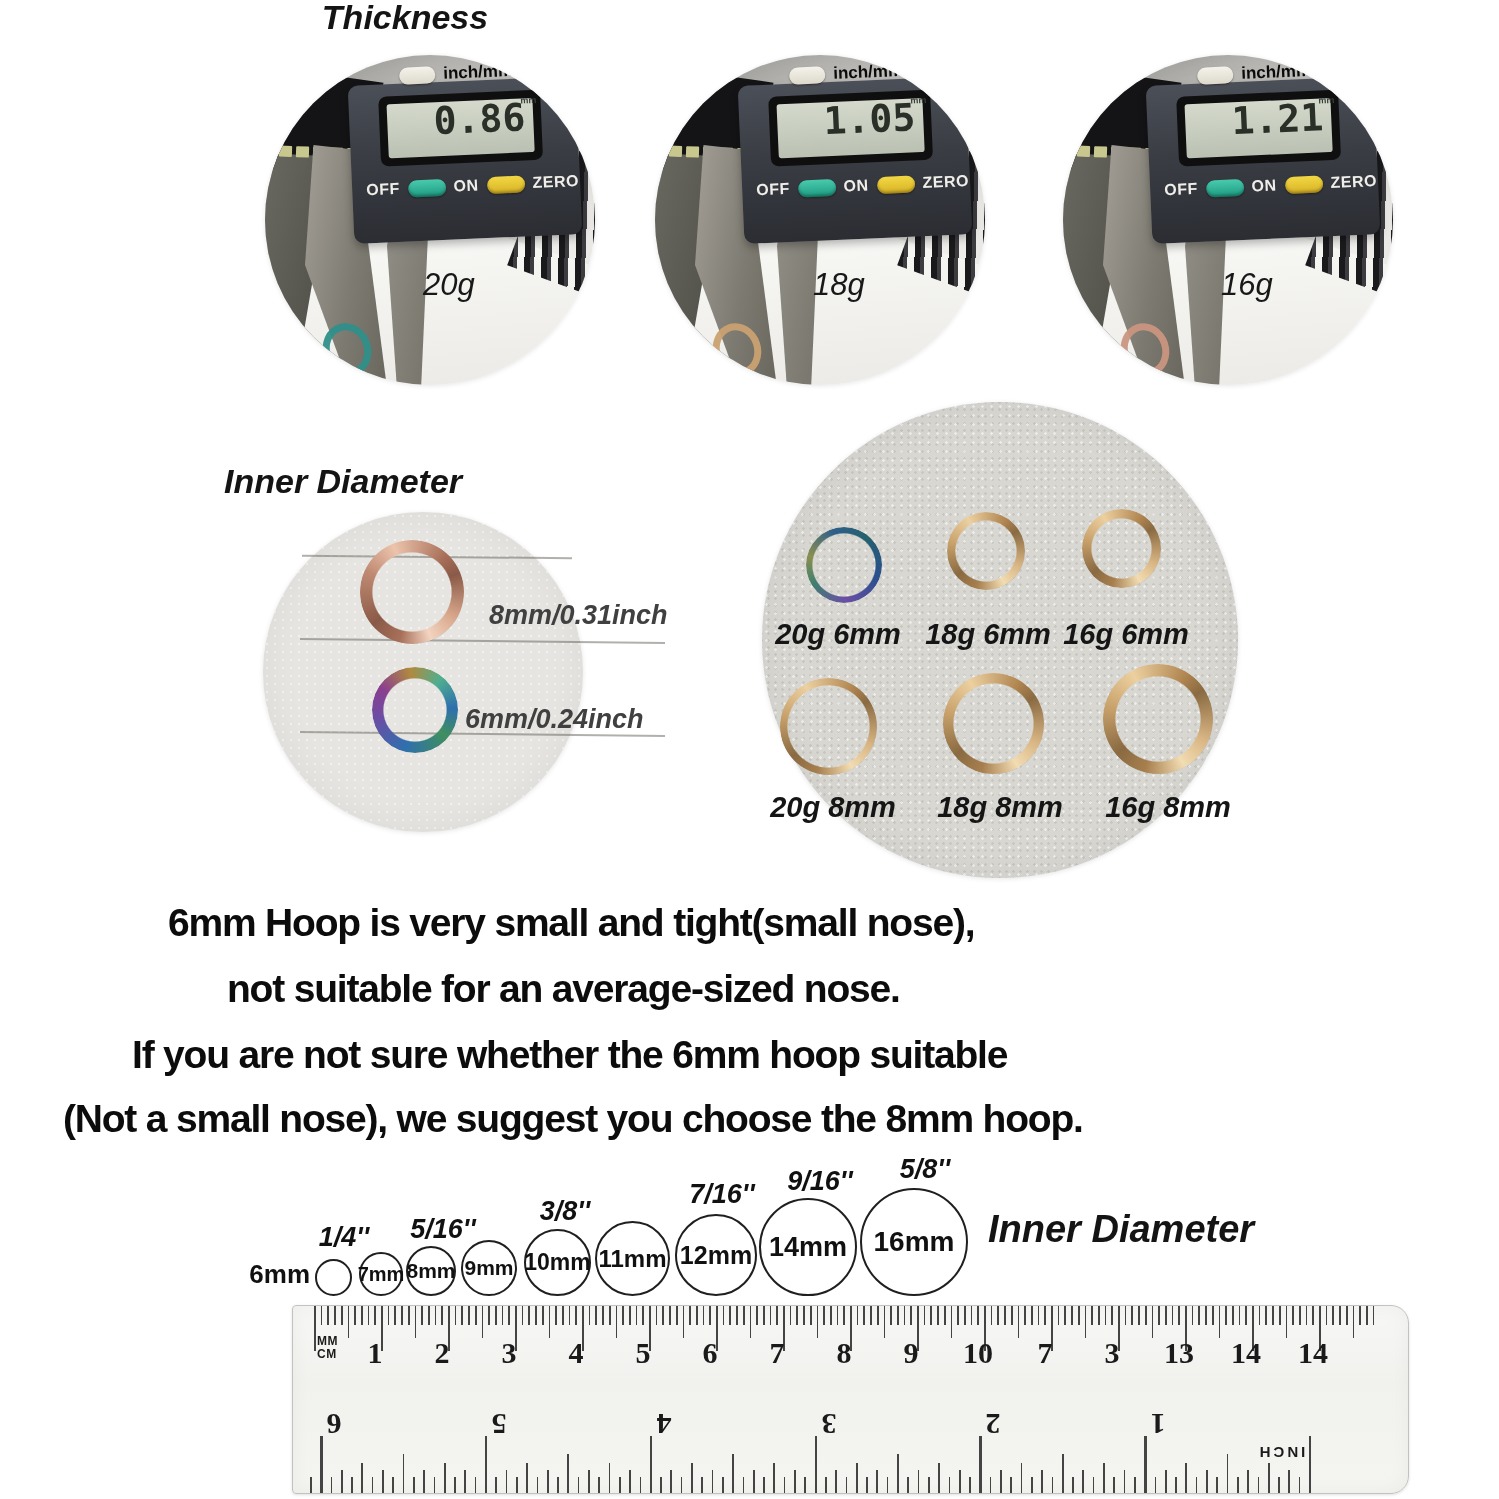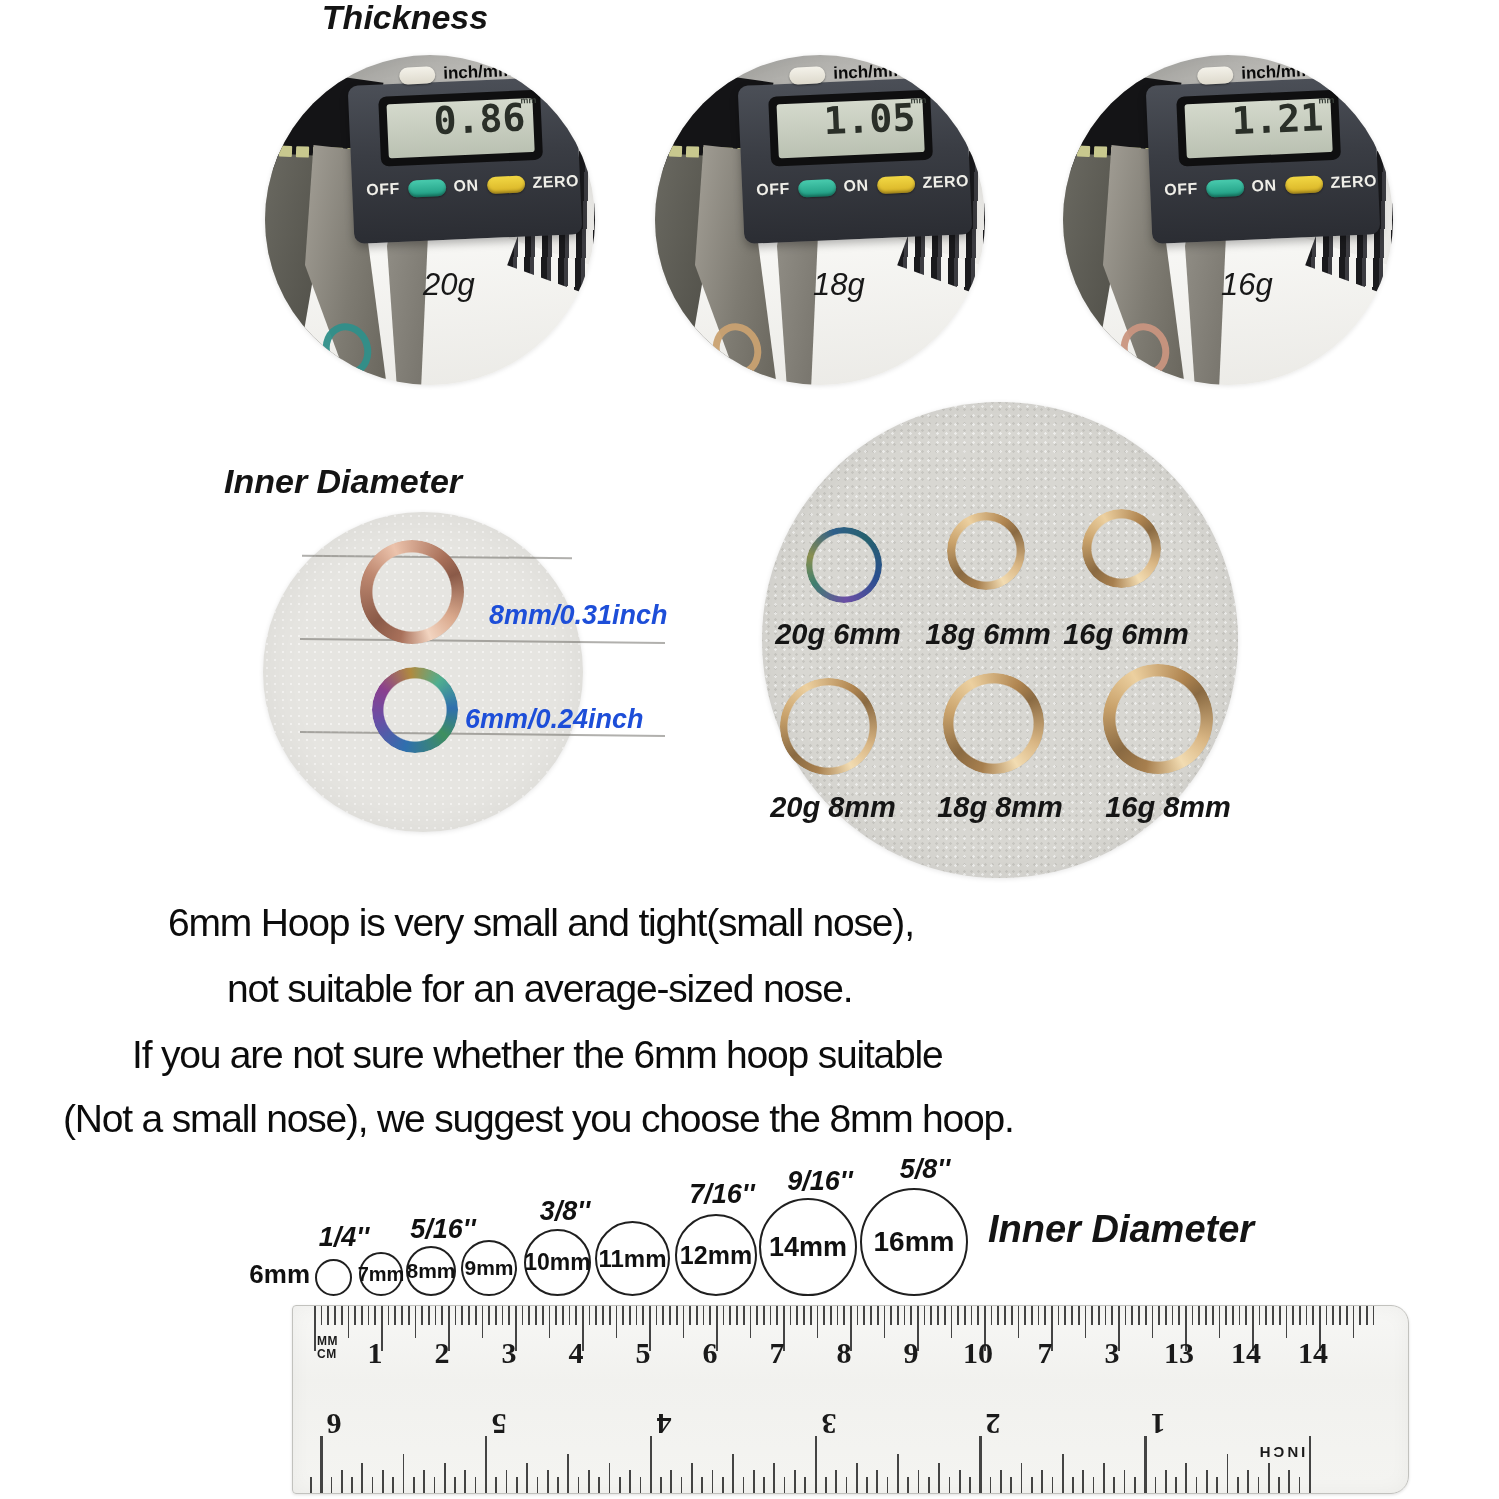--- a/index.html
+++ b/index.html
@@ -59,26 +59,26 @@
   #big-photo{left:762px;top:402px;width:476px;height:476px;background-color:#d8d7d2;
      background-image:radial-gradient(rgba(255,255,255,.55) 1px,rgba(0,0,0,0) 1.5px),
                       radial-gradient(rgba(110,110,104,.16) 1px,rgba(0,0,0,0) 1.5px);
      background-size:9px 9px,7px 7px;background-position:0 0,3px 4px;}
   .paper-line{position:absolute;height:2px;background:rgba(100,98,92,.5);z-index:1;}
   .ring{position:absolute;border-radius:50%;z-index:2;filter:drop-shadow(3px 4px 3px rgba(60,60,55,.35));}
   .ring.gold{background:conic-gradient(from 230deg,#8a6a42,#c9a26b 15%,#ecd0a0 28%,#b08550 45%,#8a6a42 52%,#d9b684 68%,#f2dcb2 78%,#a77f4e 90%,#8a6a42);}
   .ring.rosegold{background:conic-gradient(from 230deg,#8a5a48,#c08a72 18%,#ecc3ac 30%,#a86f58 48%,#8a5a48 55%,#d9a88c 70%,#f2d4c0 80%,#a8705a 90%,#8a5a48);}
   .ring.rainbow{background:conic-gradient(from 130deg,#3f8f5f,#2f6fae 18%,#6a4ea5 35%,#8a3f8f 48%,#b08a3f 62%,#4fae8f 75%,#2f6fae 88%,#3f8f5f);}
   .ring.rainbow2{background:conic-gradient(from 40deg,#26616e,#2a4f8f 20%,#6a4ea5 38%,#3f7f6f 55%,#8a8f4f 68%,#2f5f8a 84%,#26616e);}
-  .ld-label{position:absolute;font-weight:bold;font-style:italic;font-size:27px;white-space:nowrap;color:#1d4ed8;z-index:3;}
+  .ld-label{position:absolute;font-weight:bold;font-style:italic;font-size:27px;white-space:nowrap;color:#404040;z-index:3;}
   .ring-label{position:absolute;transform:translateX(-50%);font-weight:bold;font-style:italic;
      font-size:29px;white-space:nowrap;color:#151515;z-index:3;}
 
   
-  .note-line{position:absolute;font-size:39px;letter-spacing:-1.2px;white-space:nowrap;color:#0c0c0c;}
+  .note-line{position:absolute;font-size:39px;letter-spacing:-1.2px;white-space:nowrap;color:#0c0c0c;font-weight:bold;}
 
   
   .size-circle{position:absolute;border:2.5px solid #1f1f1f;border-radius:50%;background:#fff;
      display:flex;align-items:center;justify-content:center;box-sizing:border-box;}
   .size-circle span{font-weight:700;color:#111;}
   .inch-label{position:absolute;transform:translateX(-50%);font-weight:bold;font-style:italic;
      font-size:27px;white-space:nowrap;color:#111;}
   #size-left-label{left:240px;top:1259px;width:70px;text-align:right;font-size:26px;font-weight:700;}
 
   

